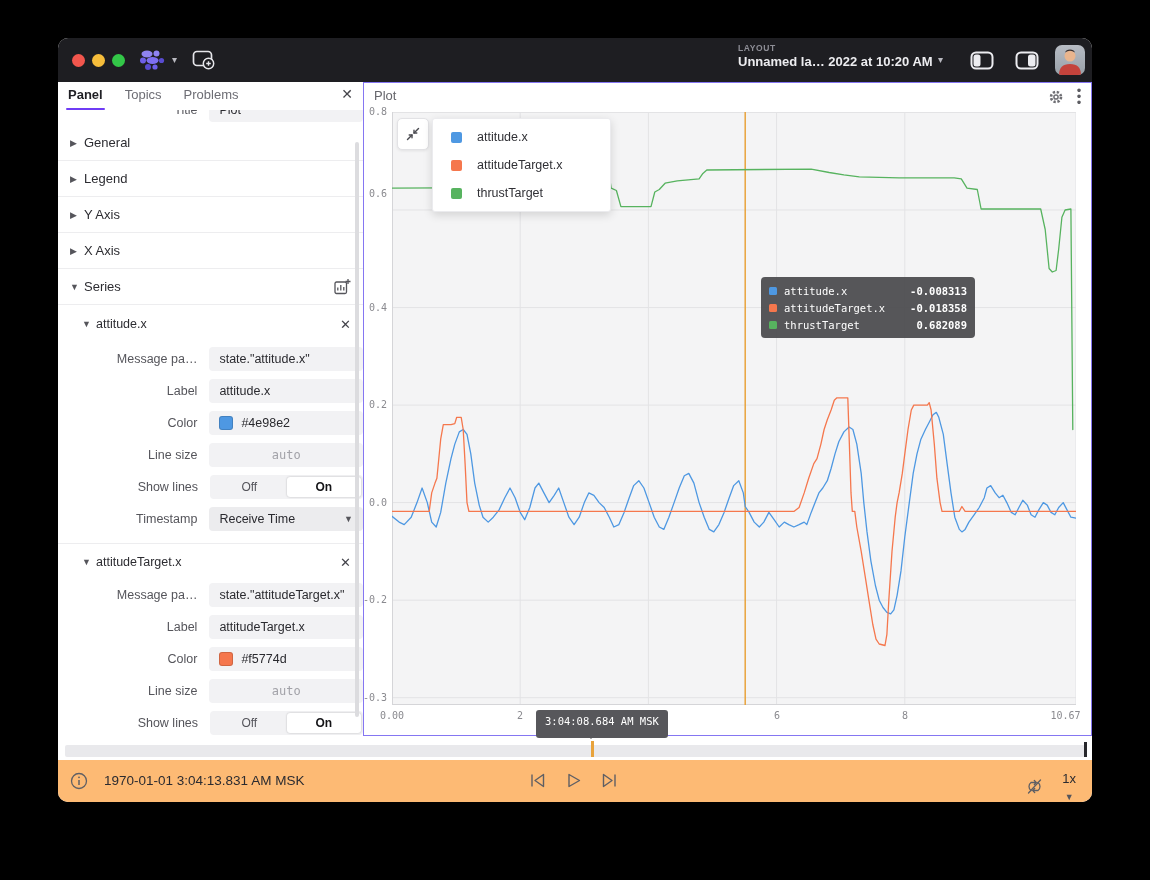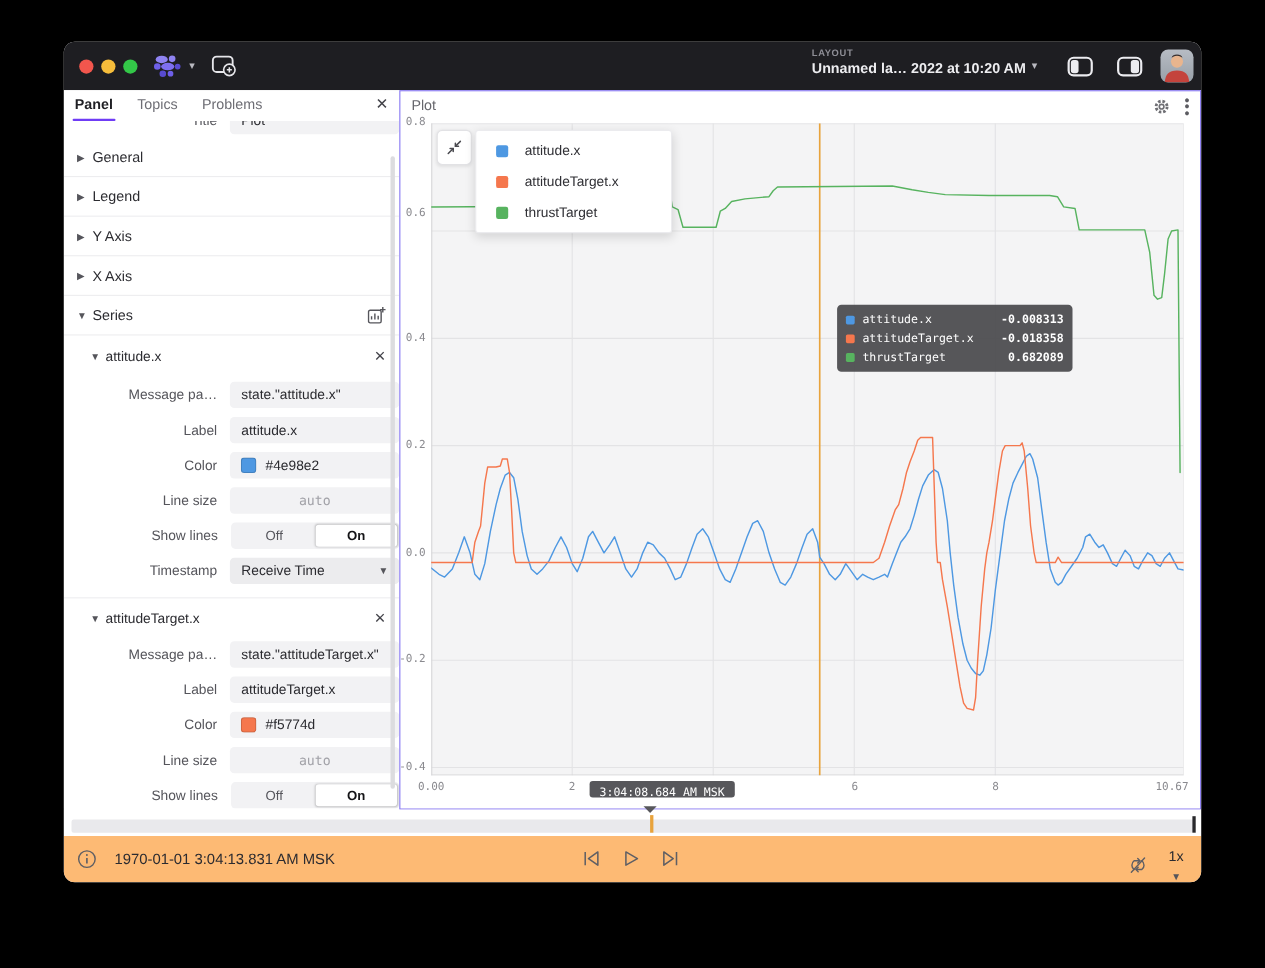--- a/index.html
+++ b/index.html
@@ -89,21 +89,21 @@
   .lg-label { font-size:12.5px; color:#303035; }
   .dtooltip { position:absolute; left:397px; top:194px; width:214px; background:rgba(77,77,80,.95);
     border-radius:4px; padding:5px 8px; z-index:5; }
   .dt-row { height:17px; display:flex; align-items:center; font-family:"DejaVu Sans Mono",monospace;
     font-size:10.5px; color:#fff; }
   .dt-sw { width:8px; height:8px; border-radius:1.5px; margin-right:7px; flex:none; }
   .dt-label { flex:1; text-align:left; }
   .dt-value { font-weight:700; }
 
   
-  .ttooltip { position:absolute; left:478px; top:672px; height:15px; background:#57575b; color:#fff;
+  .ttooltip { position:absolute; left:478px; top:672px; height:28px; background:#57575b; color:#fff;
     border-radius:3px; font-family:"DejaVu Sans Mono",monospace; font-size:10.5px; line-height:23px;
     padding:0 9px; z-index:8; }
   .ttooltip:after { content:""; position:absolute; left:49px; top:23px; border:6px solid transparent;
     border-top-color:#57575b; border-bottom-width:0; }
   .scrub-area { position:absolute; left:0; top:698px; width:100%; height:24px; background:#fff; }
   .scrub-track { position:absolute; left:7px; top:9px; width:1020px; height:12px;
     background:#e9e9ec; border-radius:2px; cursor:pointer; }
   .hover-tick { position:absolute; left:533px; top:5px; width:3px; height:16px; background:#e8a33c; }
   .end-tick { position:absolute; left:1026px; top:6px; width:3px; height:15px; background:#28282c; }
   .playbar { position:absolute; left:0; top:722px; width:100%; height:42px; background:#fdba74; }
@@ -301,21 +301,21 @@
     <span class="kebab">•<br>•<br>•</span>
 
     <div class="chart-bg"></div>
     <div id="y-ticks">
           <div style="top: -6px;">0.8</div>
           <div style="top: 76px;">0.6</div>
           <div style="top: 190px;">0.4</div>
           <div style="top: 287px;">0.2</div>
           <div style="top: 385px;">0.0</div>
           <div style="top: 482px;">-0.2</div>
-          <div style="top: 580px;">-0.4</div>
+          <div style="top: 580px;">-0.3</div>
         </div>
     <div id="x-ticks">
           <div style="left: 0px; transform: translateX(-50%);">0.00</div>
           <div style="left: 128px; transform: translateX(-50%);">2</div>
           <div style="left: 256px; transform: translateX(-50%);">4</div>
           <div style="left: 385px; transform: translateX(-50%);">6</div>
           <div style="left: 513px; transform: translateX(-50%);">8</div>
           <div style="left: 684px; transform: translateX(-85%);">10.67</div>
         </div>
     <svg id="chart-svg" width="684" height="593">

